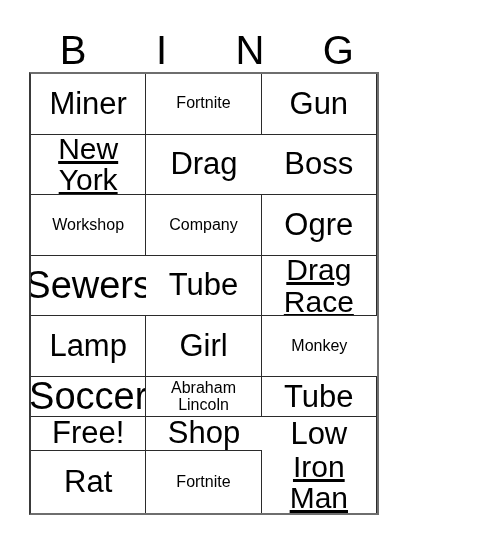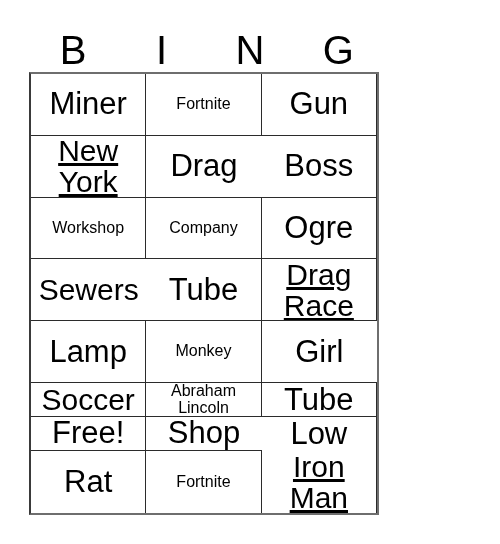--- a/index.html
+++ b/index.html
@@ -80,21 +80,21 @@
 
   .cell-text {
     display: block;
     line-height: 1.04;
     color: #000000;
     white-space: pre-line;
   }
 
   
   .fs-lg   { font-size: 31px; }
-  .fs-md   { font-size: 30px; }
+  .fs-md   { font-size: 38px; }
   .fs-sm   { font-size: 16px; }
   .fs-wrap { font-size: 30px; text-decoration: underline; }
 </style>
 </head>
 <body>
 
 <div id="bingo-card">
 
   <div id="header-row">
     <div class="header-letter">B</div>
@@ -143,24 +143,24 @@
         <span class="cell-text fs-lg">Tube</span>
       </div>
     <div class="cell">
         <span class="cell-text fs-wrap">Drag
 Race</span>
       </div>
     <div class="cell">
         <span class="cell-text fs-lg">Lamp</span>
       </div>
     <div class="cell">
-        <span class="cell-text fs-sm">Monkey</span>
+        <span class="cell-text fs-lg">Girl</span>
       </div>
     <div class="cell">
-        <span class="cell-text fs-lg">Girl</span>
+        <span class="cell-text fs-sm">Monkey</span>
       </div>
 
     <div class="cell">
         <span class="cell-text fs-md">Soccer</span>
       </div>
     <div class="cell">
         <span class="cell-text fs-sm">Abraham
 Lincoln</span>
       </div>
     <div class="cell">

